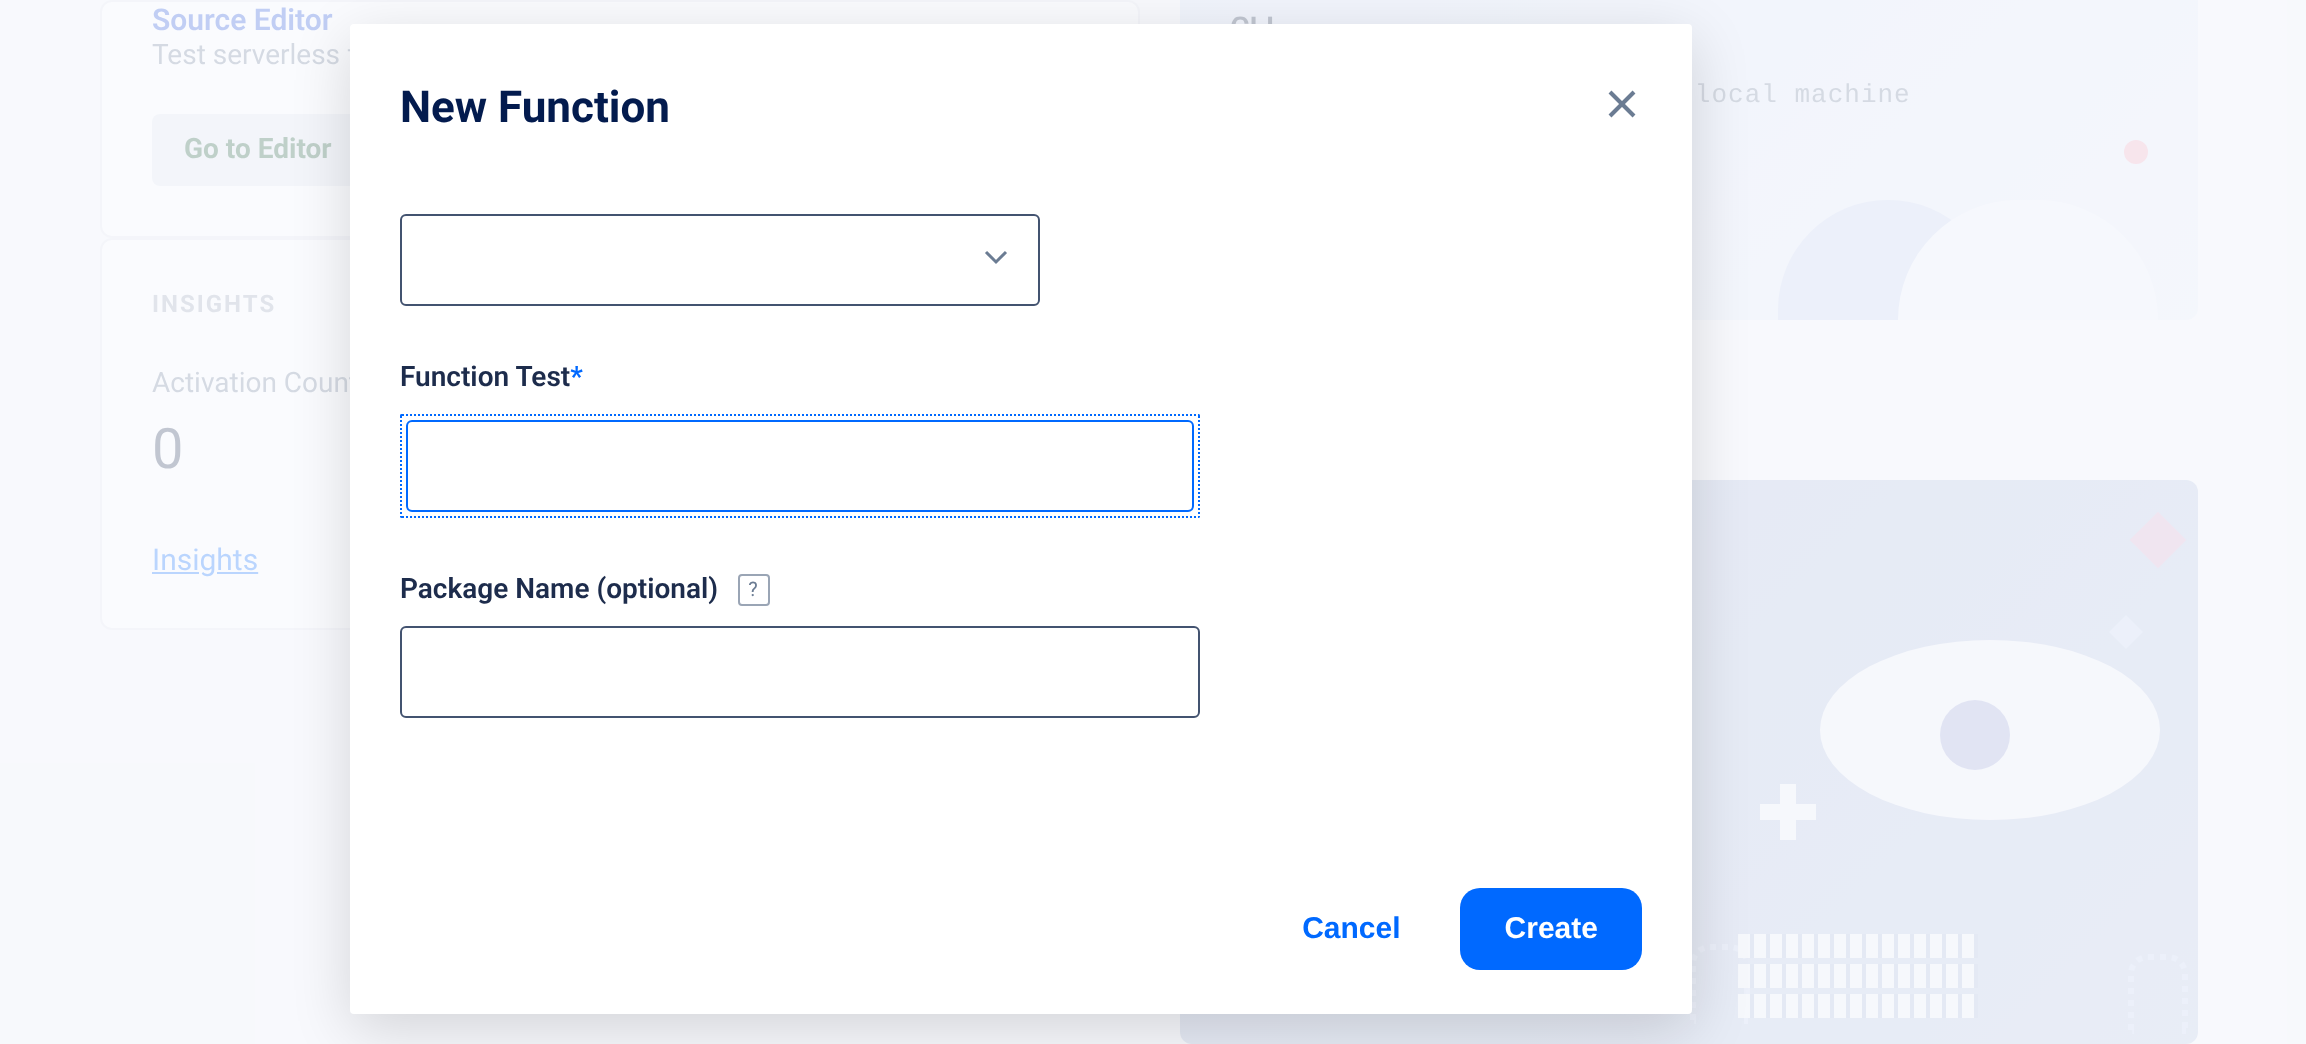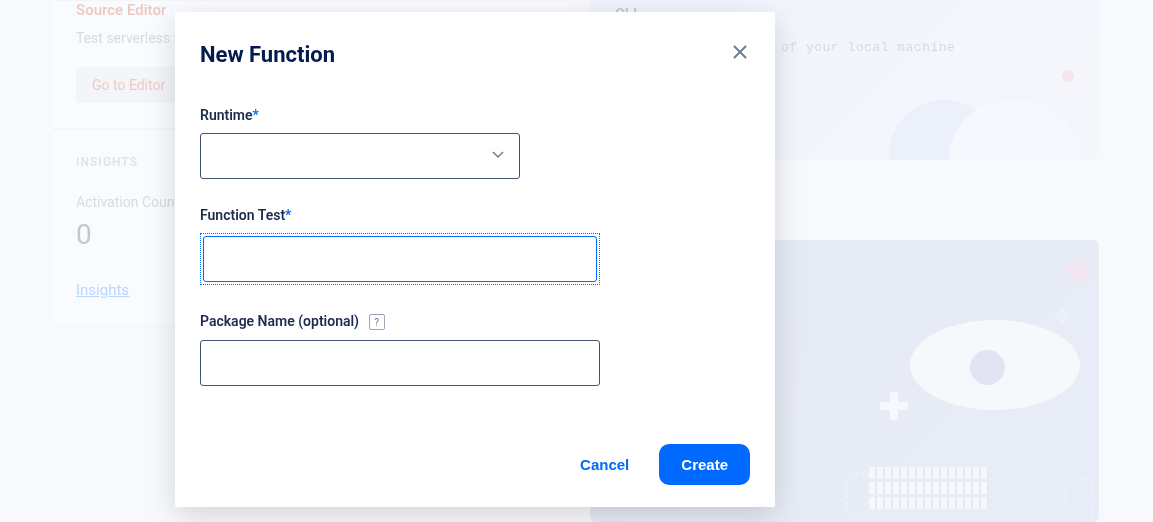--- a/index.html
+++ b/index.html
@@ -61,41 +61,40 @@
       position: absolute;
       top: 40px;
       left: 25px;
       color: #6b7c93;
       font-family: 'Courier New', monospace;
       font-size: 13px;
       letter-spacing: 0.5px;
     }
     
     .bg-card-heading {
-      color: #c2410c;
+      color: #1d4ed8;
       font-weight: 600;
       font-size: 15px;
-      margin-bottom: 10px;
     }
     
     .bg-card-text {
       color: #6b7c93;
       font-size: 14px;
       line-height: 1.4;
       margin-bottom: 18px;
     }
     
     .bg-button {
       display: inline-block;
       background: #e2e8f0;
-      color: #c2410c;
+      color: #14532d;
       padding: 10px 16px;
       border-radius: 4px;
       font-size: 14px;
-      font-weight: 400;
+      font-weight: 700;
     }
     
     .bg-insights-card {
       background: white;
       border: 1px solid #e5e8ed;
       border-radius: 6px;
       width: 330px;
       padding: 25px;
       margin-top: 90px;
       clear: left;
@@ -207,21 +206,21 @@
       width: 100%;
       height: 100%;
       background: rgba(248, 250, 253, 0.75);
     }
     
     
     .modal {
       position: absolute;
       top: 12px;
       left: 175px;
-      width: 600px;
+      width: 671px;
       height: 495px;
       background: white;
       border-radius: 2px;
       box-shadow: 0 8px 30px rgba(0, 0, 0, 0.15);
       padding: 30px 25px 25px 25px;
     }
     
     .modal-header {
       display: flex;
       justify-content: space-between;
@@ -502,23 +501,20 @@
     <h2 class="modal-title">New Function</h2>
     <div class="modal-close">
       <svg viewBox="0 0 16 16" fill="none" stroke="currentColor" stroke-width="2">
         <line x1="2" y1="2" x2="14" y2="14"></line>
         <line x1="14" y1="2" x2="2" y2="14"></line>
       </svg>
     </div>
   </div>
 
   <div class="form-group">
-    <label class="form-label">
-      <span>Runtime</span><span class="required">*</span>
-    </label>
     <div class="select-wrapper">
       <div class="form-select"></div>
       <div class="select-chevron">
         <svg width="16" height="16" viewBox="0 0 16 16" fill="none" stroke="currentColor" stroke-width="1.5">
           <polyline points="3,6 8,11 13,6"></polyline>
         </svg>
       </div>
     </div>
   </div>
 

